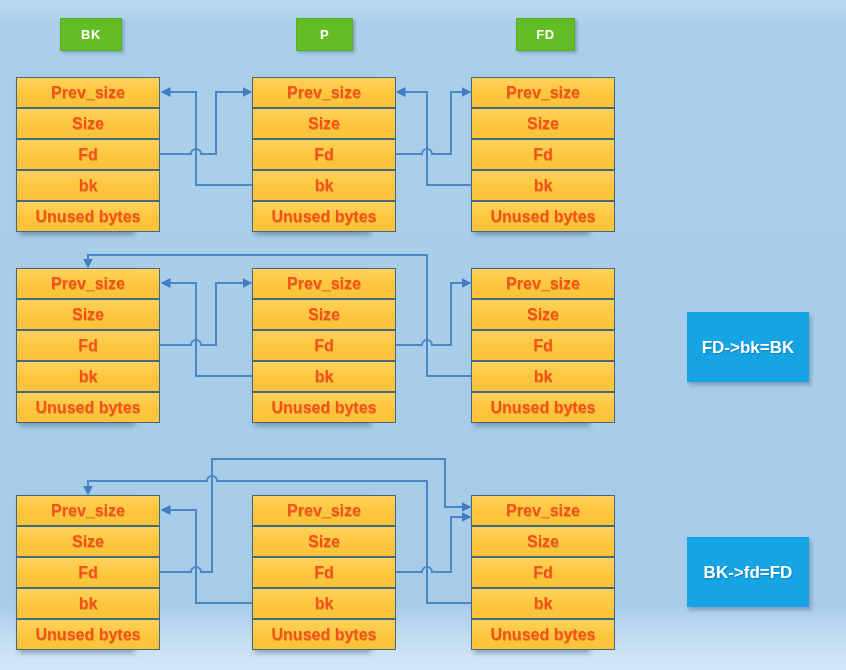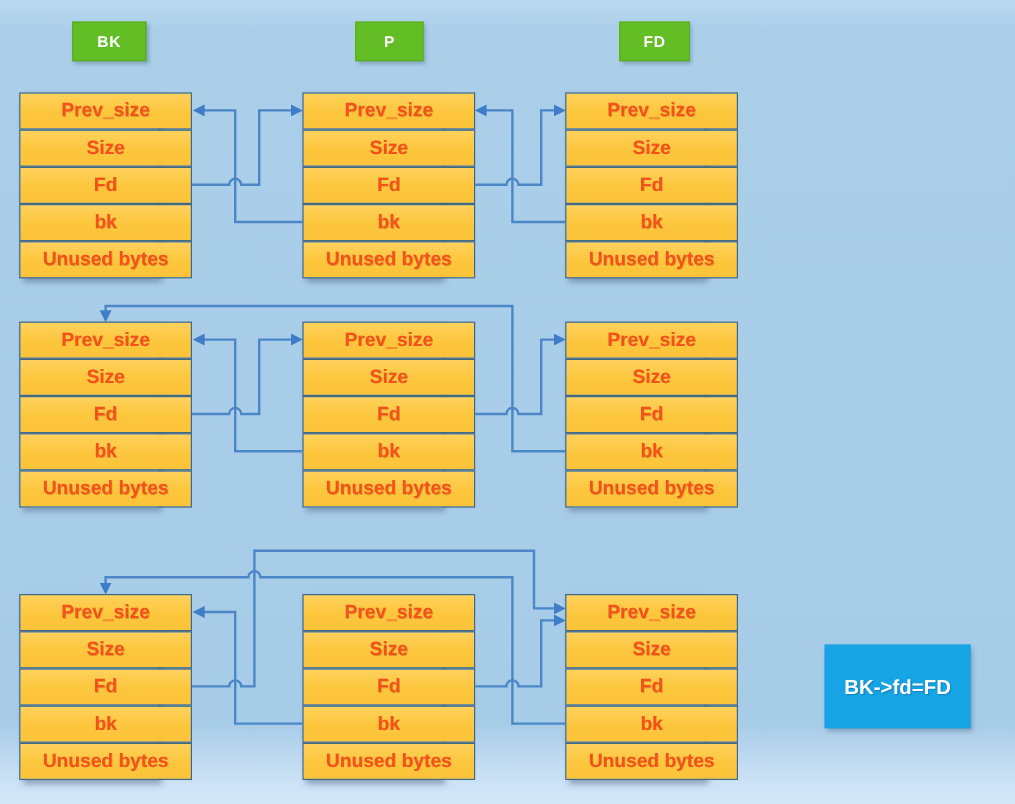--- a/index.html
+++ b/index.html
@@ -81,20 +81,23 @@
       <div class="cell" style="top: 93px;">bk</div>
       <div class="cell" style="top: 124px;">Unused bytes</div>
     </div>
     <div class="chunk" style="left: 471px; top: 268px;">
       <div class="cell" style="top: 0px;">Prev_size</div>
       <div class="cell" style="top: 31px;">Size</div>
       <div class="cell" style="top: 62px;">Fd</div>
       <div class="cell" style="top: 93px;">bk</div>
       <div class="cell" style="top: 124px;">Unused bytes</div>
     </div>
+    <div class="ann" style="left: 687px; top: 312px; width: 122px; height: 70px;">
+      <div>FD-&gt;bk=BK</div>
+    </div>
     <div class="chunk" style="left: 16px; top: 495px;">
       <div class="cell" style="top: 0px;">Prev_size</div>
       <div class="cell" style="top: 31px;">Size</div>
       <div class="cell" style="top: 62px;">Fd</div>
       <div class="cell" style="top: 93px;">bk</div>
       <div class="cell" style="top: 124px;">Unused bytes</div>
     </div>
     <div class="chunk" style="left: 252px; top: 495px;">
       <div class="cell" style="top: 0px;">Prev_size</div>
       <div class="cell" style="top: 31px;">Size</div>

